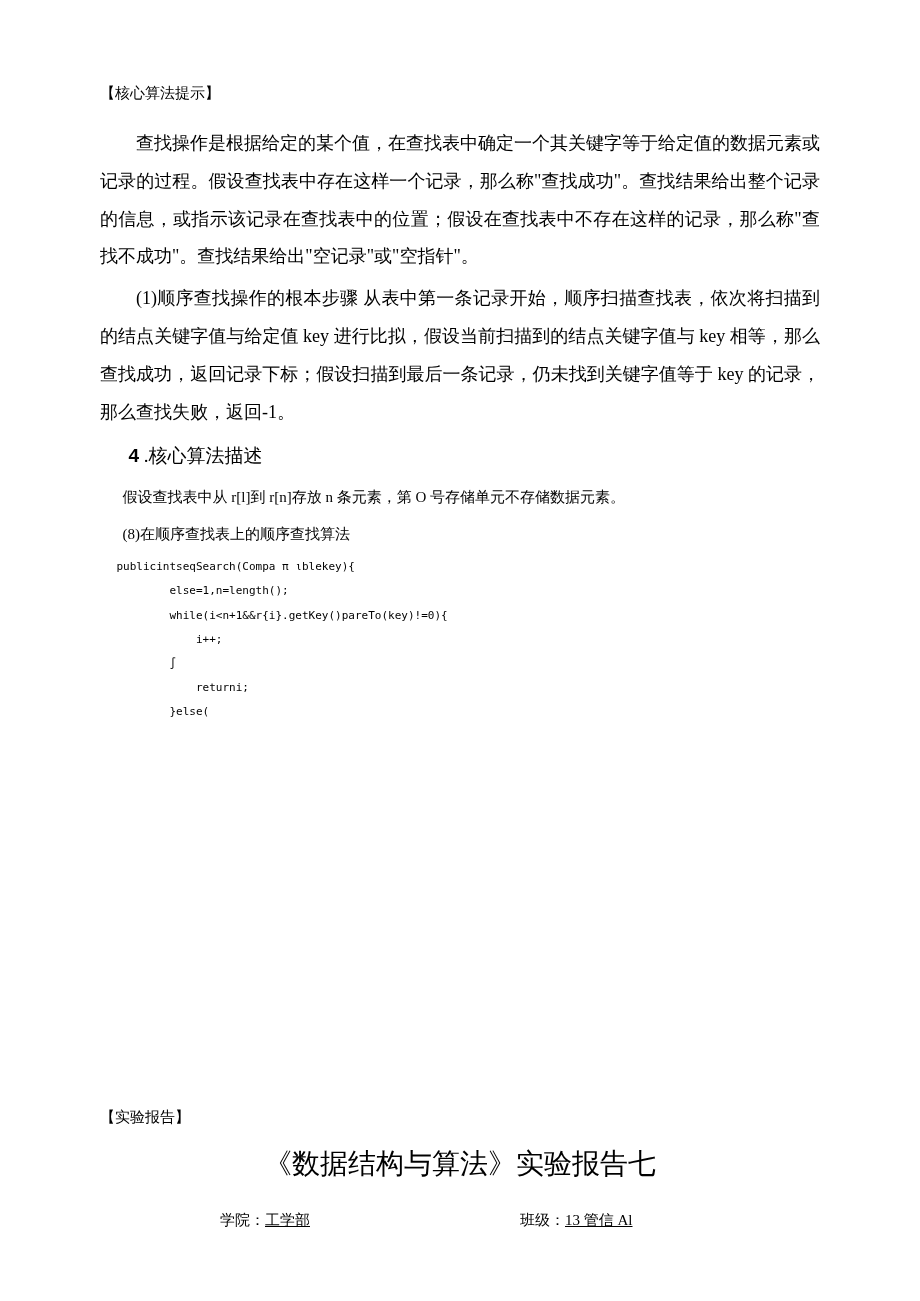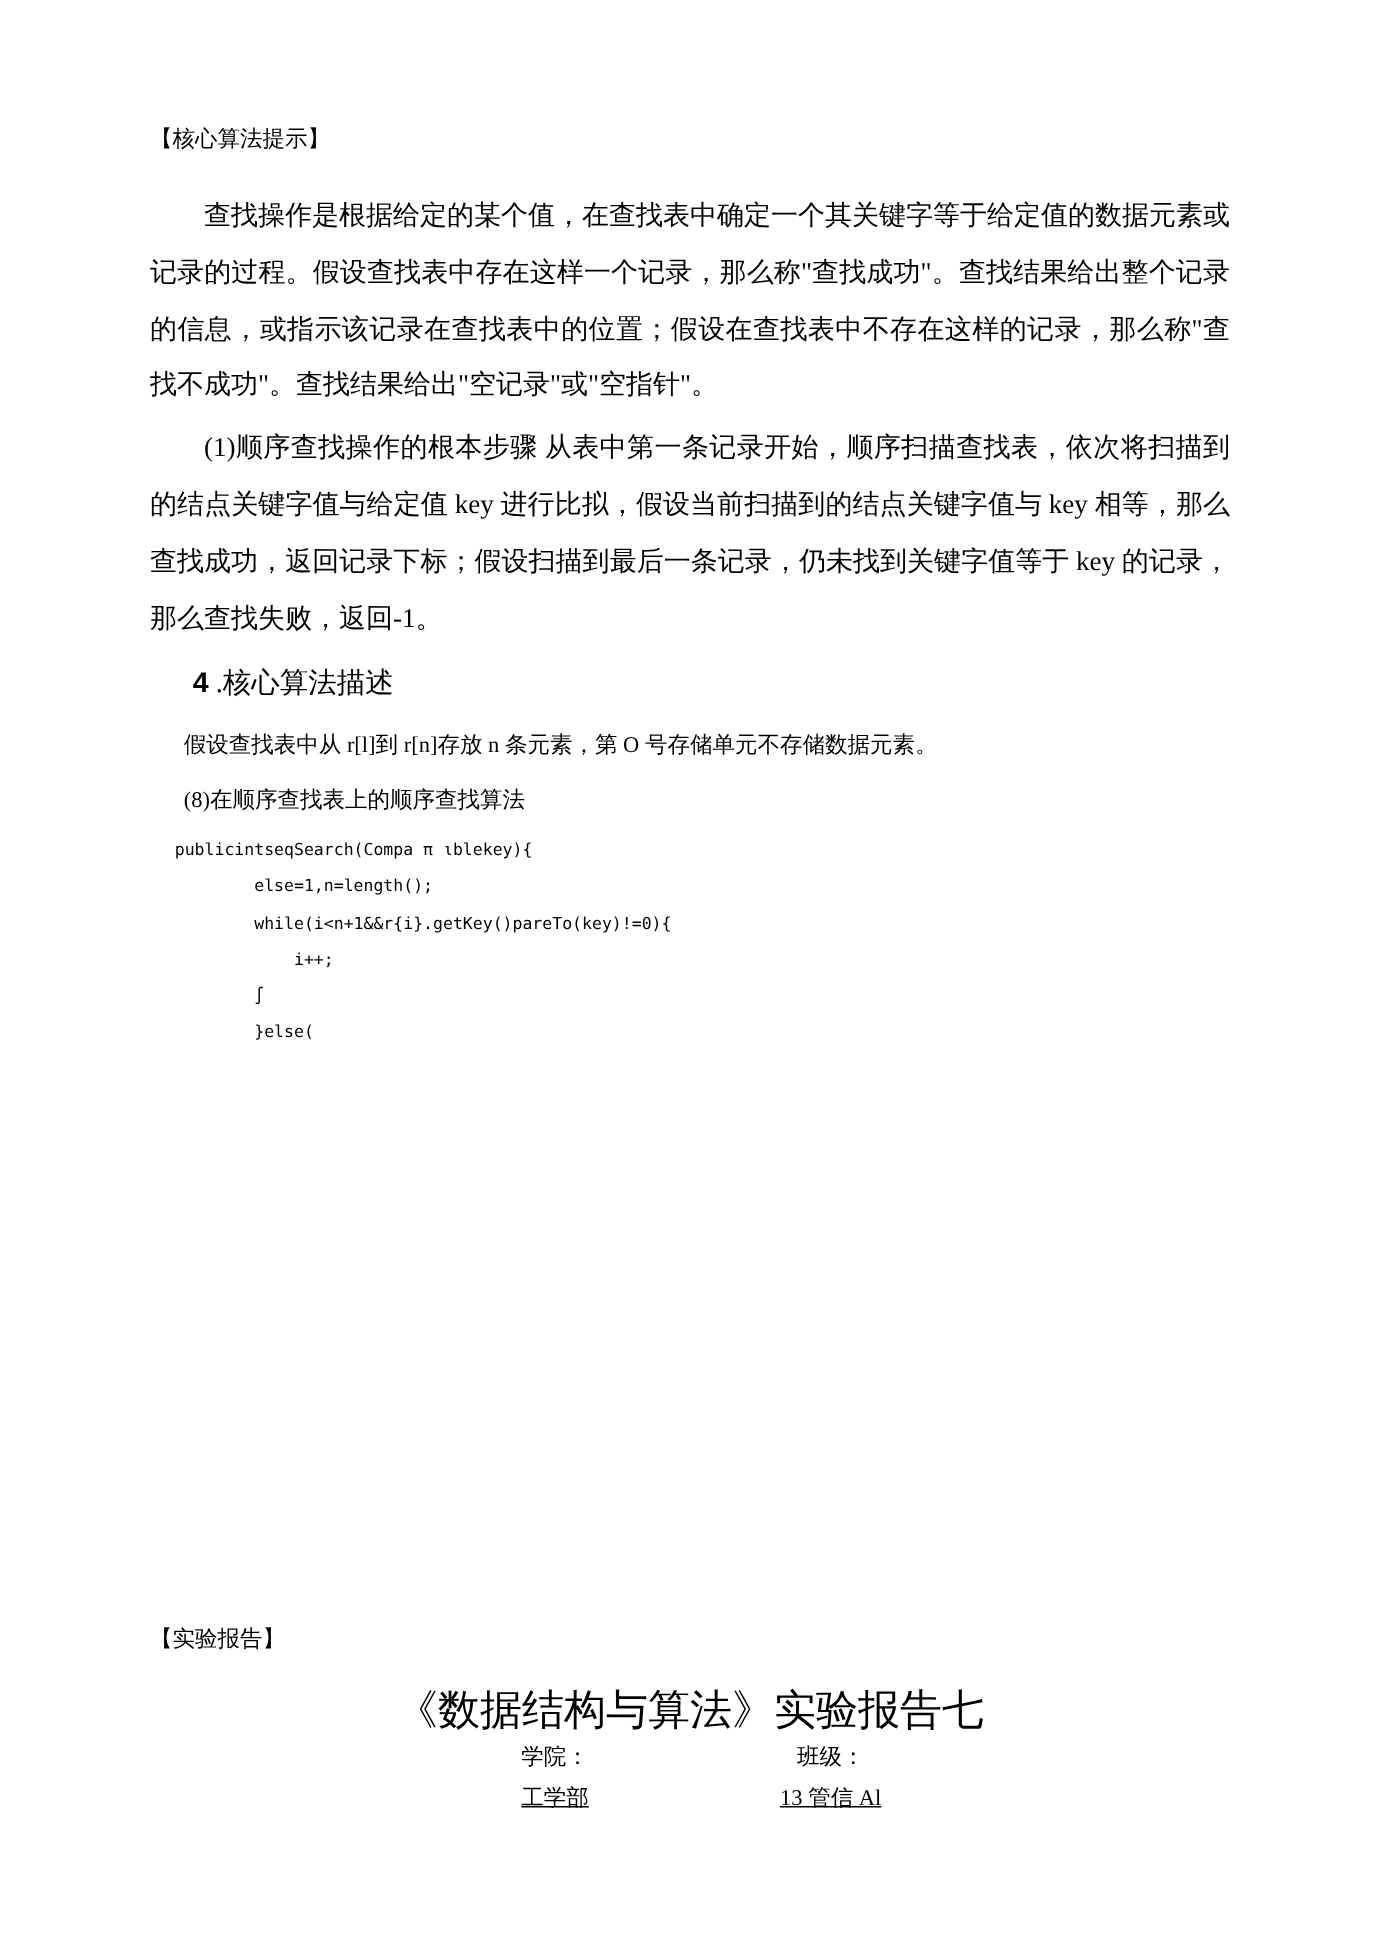--- a/index.html
+++ b/index.html
@@ -53,28 +53,29 @@
   .gap { height: 380px; }
   .report-heading {
     font-size: 15px;
     margin-bottom: 14px;
     line-height: 1.8;
   }
   .report-title {
     text-align: center;
     font-family: "KaiTi", "楷体", serif;
     font-size: 28px;
+    margin-bottom: 24px;
   }
   .info-row {
     display: flex;
     font-size: 15px;
     line-height: 1.8;
     padding-left: 120px;
   }
-  .info-field { display: inline-flex; align-items: center; flex-direction: column; }
+  .info-field { display: inline-flex; align-items: flex-end; }
   .info-field.left { width: 300px; }
   .info-label { }
   .info-value { text-decoration: underline; }
   .latin { font-family: Arial, sans-serif; }
 </style>
 </head>
 <body>
 
 <div class="section-heading">【核心算法提示】</div>
 
@@ -83,21 +84,21 @@
 <div class="para indent-1">(1)顺序查找操作的根本步骤 从表中第一条记录开始，顺序扫描查找表，依次将扫描到的结点关键字值与给定值 key 进行比拟，假设当前扫描到的结点关键字值与 key 相等，那么查找成功，返回记录下标；假设扫描到最后一条记录，仍未找到关键字值等于 key 的记录，那么查找失败，返回-1。</div>
 
 <div class="sub-heading">
   <span class="num latin">4</span><span> .核心算法描述</span>
 </div>
 
 <div class="assume">假设查找表中从 r[l]到 r[n]存放 n 条元素，第 O 号存储单元不存储数据元素。</div>
 
 <div class="subitem">(8)在顺序查找表上的顺序查找算法</div>
 
-<div class="code"><div>publicintseqSearch(Compa π ιblekey){</div><div>        else=1,n=length();</div><div>        while(i&lt;n+1&amp;&amp;r{i}.getKey()pareTo(key)!=0){</div><div>            i++;</div><div>        ∫</div><div>        }else(</div></div>
+<div class="code"><div>publicintseqSearch(Compa π ιblekey){</div><div>        else=1,n=length();</div><div>        while(i&lt;n+1&amp;&amp;r{i}.getKey()pareTo(key)!=0){</div><div>            i++;</div><div>        ∫</div><div>            returni;</div><div>        }else(</div></div>
 
 <div class="gap"></div>
 
 <div class="report-heading">【实验报告】</div>
 
 <div class="report-title">《数据结构与算法》实验报告七</div>
 
 <div class="info-row">
   <span class="info-field left">
     <span class="info-label">学院：</span>

